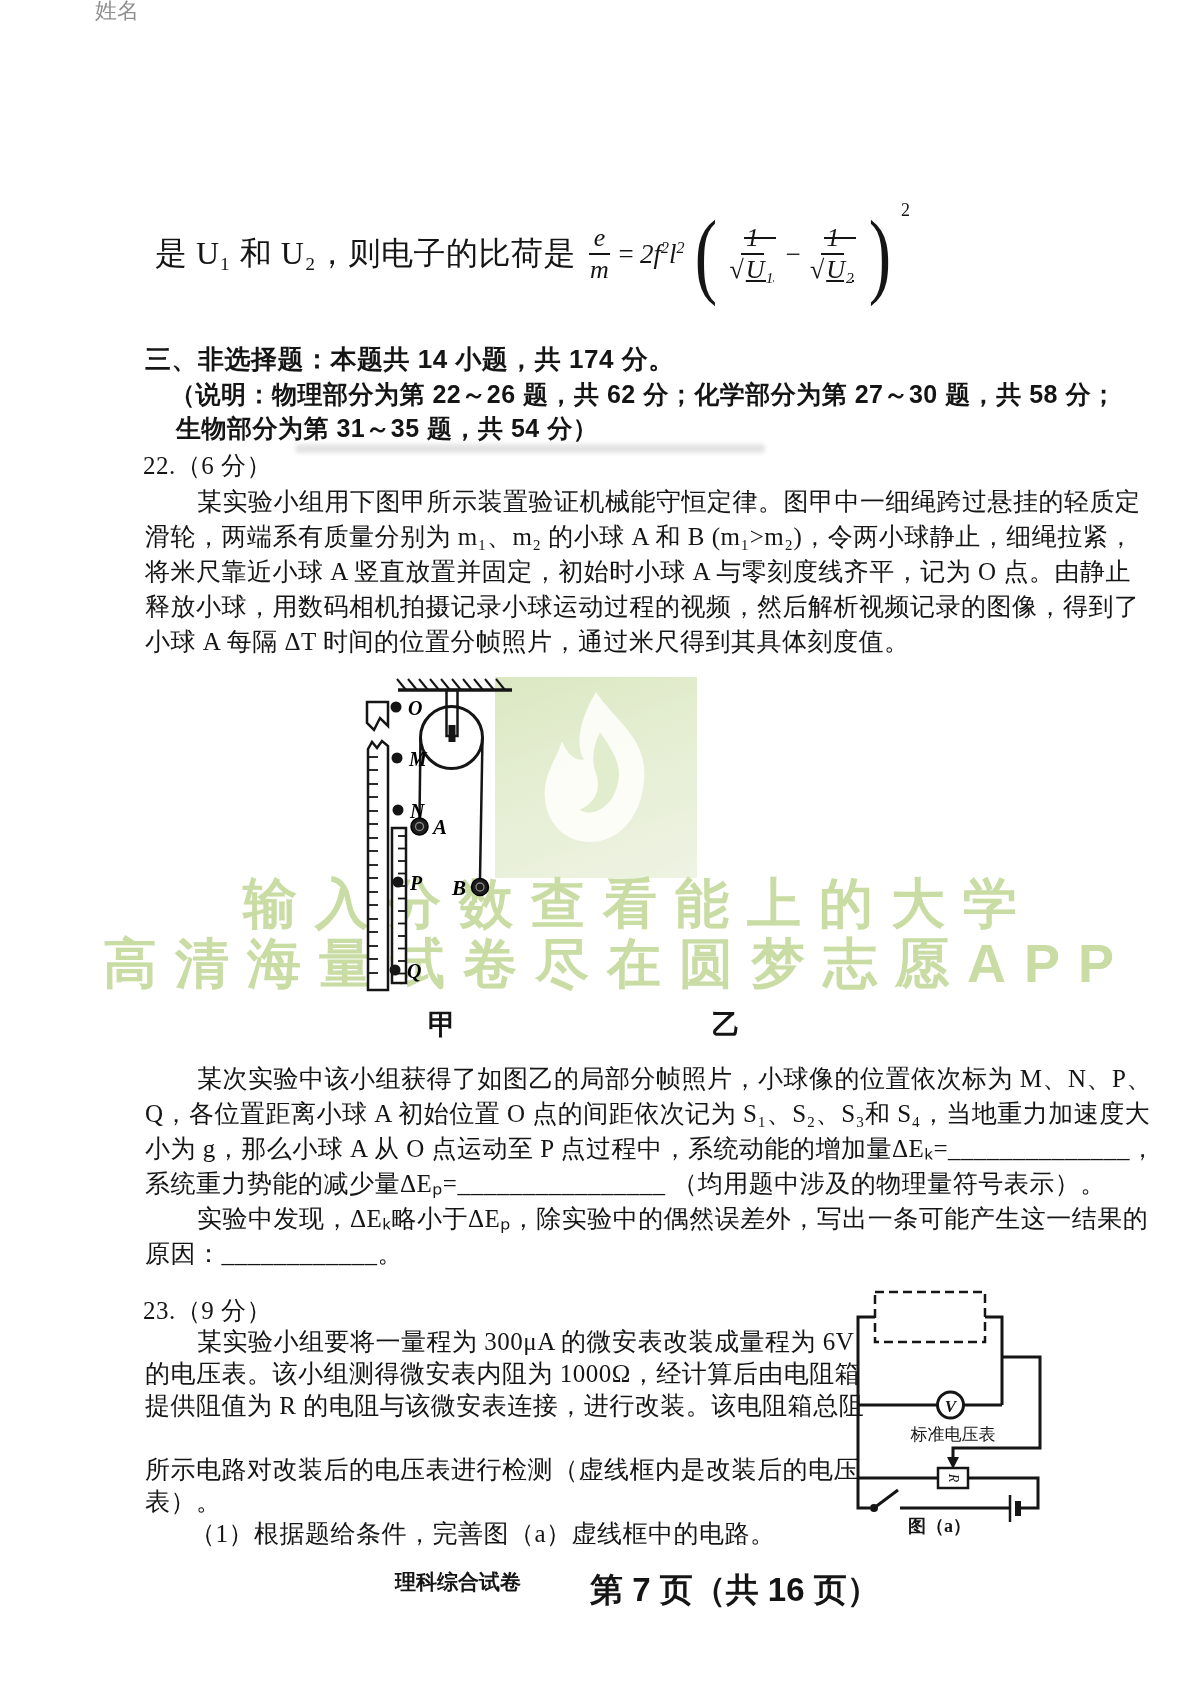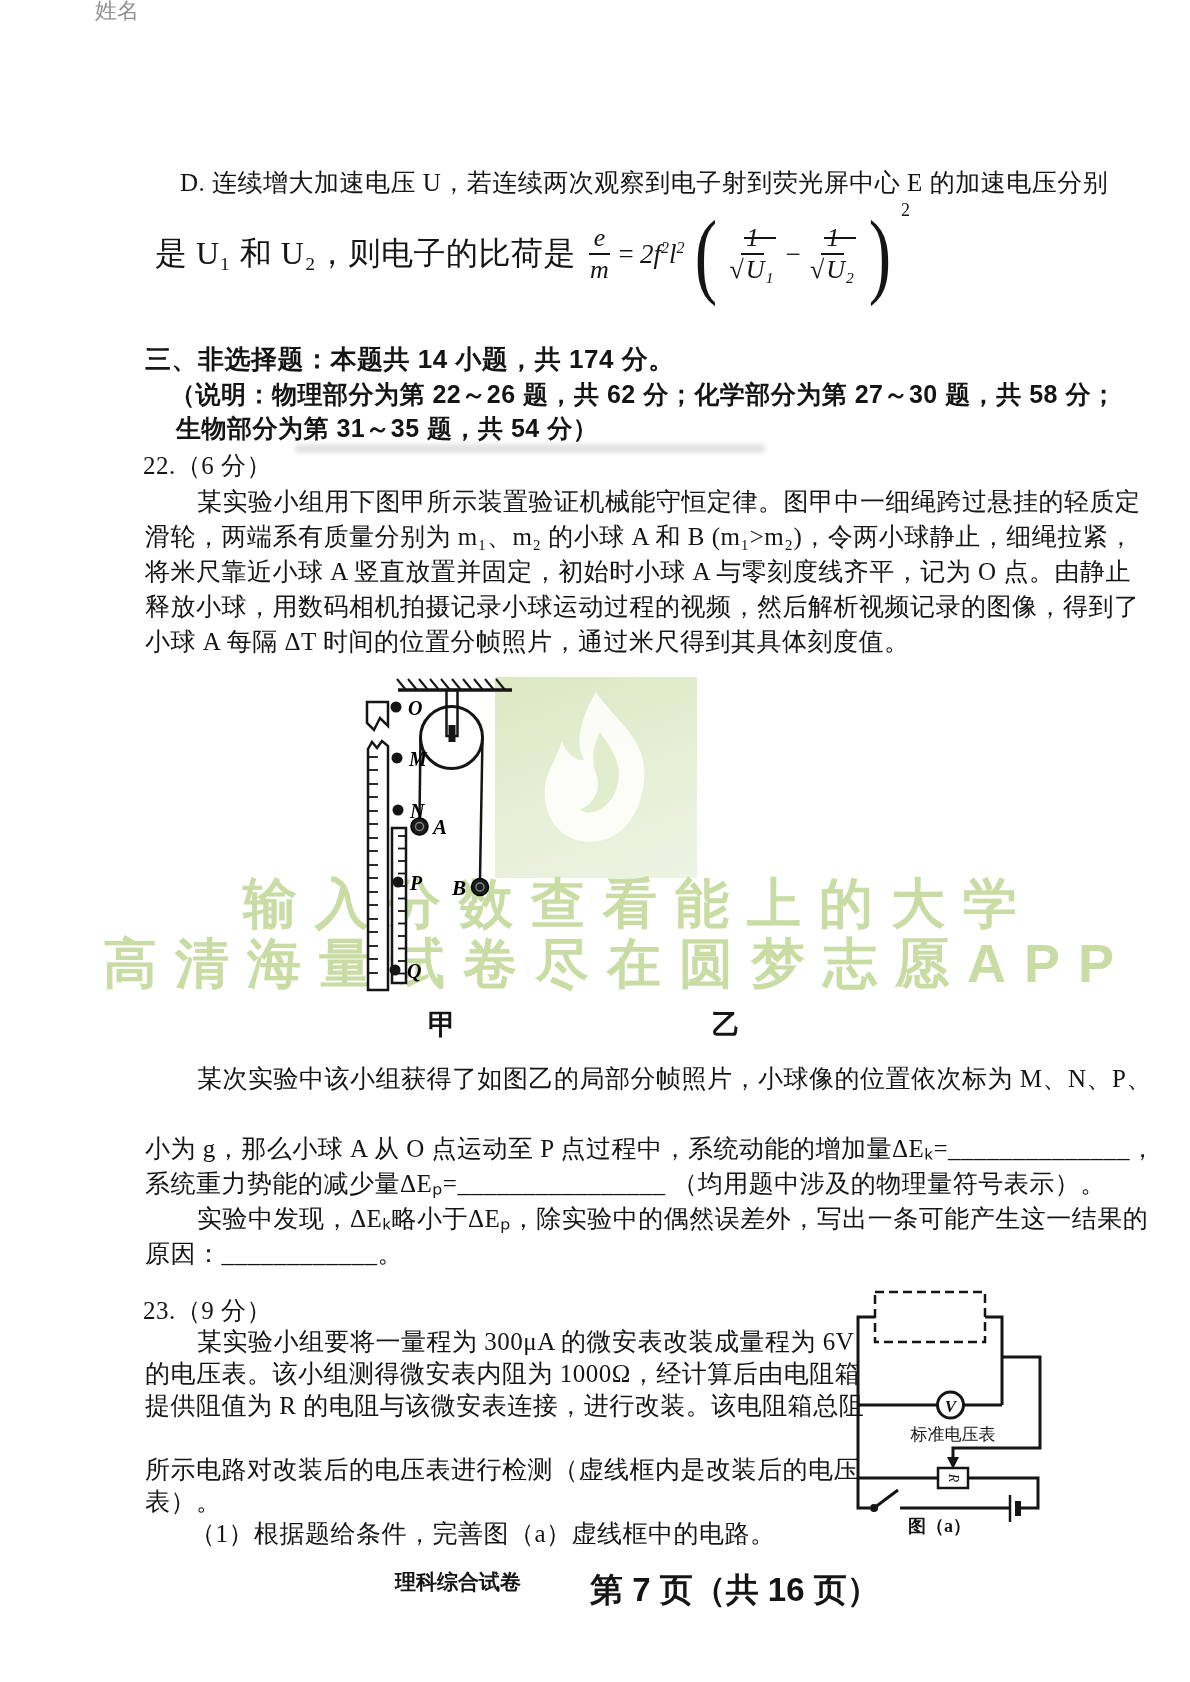--- a/index.html
+++ b/index.html
@@ -12,21 +12,21 @@
   .wm-text{font-family:"Liberation Sans",sans-serif;font-weight:700;font-size:54px;
            letter-spacing:18px;z-index:1;}
   .wm-box{z-index:1;}
   .content{z-index:2;}
   
   .formula{display:flex;align-items:center;gap:5px;font-size:27px;font-style:italic;}
   .formula .cn{font-style:normal;font-size:32px;letter-spacing:0.5px;margin-right:6px;}
   .frac{display:inline-flex;flex-direction:column;align-items:center;line-height:1.15;font-size:26px;}
   .frac .fnum{padding:0 5px;border-bottom:2px solid #151515;}
   .frac .fden{padding:0 3px;}
-  .radicand{border-top:2px solid #151515;padding:16px 2px;}
+  .radicand{border-top:2px solid #151515;padding:16px 2px;text-decoration:underline;}
   .paren{font-size:96px;font-weight:100;line-height:0.85;transform:scaleX(0.7);font-style:normal;}
   .supsc{font-size:16px;vertical-align:super;line-height:0;}
   .outersup{align-self:flex-start;font-size:18px;margin-top:-8px;font-style:normal;}
   .streak{position:absolute;background:#9a9a9a;opacity:.28;filter:blur(2px);border-radius:4px;}
   svg text{font-family:"Liberation Serif",serif;}
 </style>
 </head>
 <body>
 
 <div class="page">
@@ -41,21 +41,20 @@
     </svg>
   </div>
 
   <div class="abs wm-text" style="left:103px;top:928px;color:#c8dca4;">高清海量试卷尽在圆梦志愿APP</div>
   <div class="abs wm-text" style="left:243px;top:868px;color:#c8dca4;">输入分数查看能上的大学</div>
 
   <div class="abs gray content" style="left:95px;top:-4px;font-size:22px;">姓名</div>
 
   <div class="streak content" style="left:295px;top:444px;width:470px;height:9px;"></div>
 
-  <div class="abs t content" style="left:180px;top:168px;">D. 连续增大加速电压 U，若连续两次观察到电子射到荧光屏中心 E 的加速电压分别</div>
 
   <div class="abs content formula" style="left:155px;top:208px;height:92px;">
     <span class="cn">是 U₁ 和 U₂，则电子的比荷是</span>
     <span class="frac">
       <span class="fnum">e</span>
       <span class="fden">m</span>
     </span>
     <span>=</span>
     <span><span>2f</span><span class="supsc">2</span><span>l</span><span class="supsc">2</span></span>
     <span class="paren">(</span>
@@ -170,20 +169,21 @@
     <text x="69" y="136" font-size="20" font-style="italic" font-weight="bold">M</text>
     <text x="70" y="188" font-size="20" font-style="italic" font-weight="bold">N</text>
     <text x="70" y="260" font-size="20" font-style="italic" font-weight="bold">P</text>
     <text x="67" y="348" font-size="20" font-style="italic" font-weight="bold">Q</text>
   </svg>
 
   <div class="abs content" style="left:428px;top:1006px;font-size:28px;font-weight:bold;">甲</div>
   <div class="abs content" style="left:712px;top:1006px;font-size:28px;font-weight:bold;">乙</div>
 
   <div class="abs t content" style="left:197px;top:1064px;">某次实验中该小组获得了如图乙的局部分帧照片，小球像的位置依次标为 M、N、P、</div>
+  <div class="abs t content" style="left:145px;top:1099px;">Q，各位置距离小球 A 初始位置 O 点的间距依次记为 S₁、S₂、S₃和 S₄，当地重力加速度大</div>
   <div class="abs t content" style="left:145px;top:1134px;">小为 g，那么小球 A 从 O 点运动至 P 点过程中，系统动能的增加量ΔEₖ=______________，</div>
   <div class="abs t content" style="left:145px;top:1169px;">系统重力势能的减少量ΔEₚ=________________ （均用题中涉及的物理量符号表示）。</div>
   <div class="abs t content" style="left:197px;top:1204px;">实验中发现，ΔEₖ略小于ΔEₚ，除实验中的偶然误差外，写出一条可能产生这一结果的</div>
   <div class="abs t content" style="left:145px;top:1239px;">原因：____________。</div>
 
   <div class="abs t content" style="left:143px;top:1296px;">23.（9 分）</div>
   <div class="abs t content" style="left:197px;top:1327px;">某实验小组要将一量程为 300μA 的微安表改装成量程为 6V</div>
   <div class="abs t content" style="left:145px;top:1359px;text-align:center;">的电压表。该小组测得微安表内阻为 1000Ω，经计算后由电阻箱</div>
   <div class="abs t content" style="left:145px;top:1391px;">提供阻值为 R 的电阻与该微安表连接，进行改装。该电阻箱总阻</div>
   <div class="abs t content" style="left:145px;top:1455px;">所示电路对改装后的电压表进行检测（虚线框内是改装后的电压</div>

